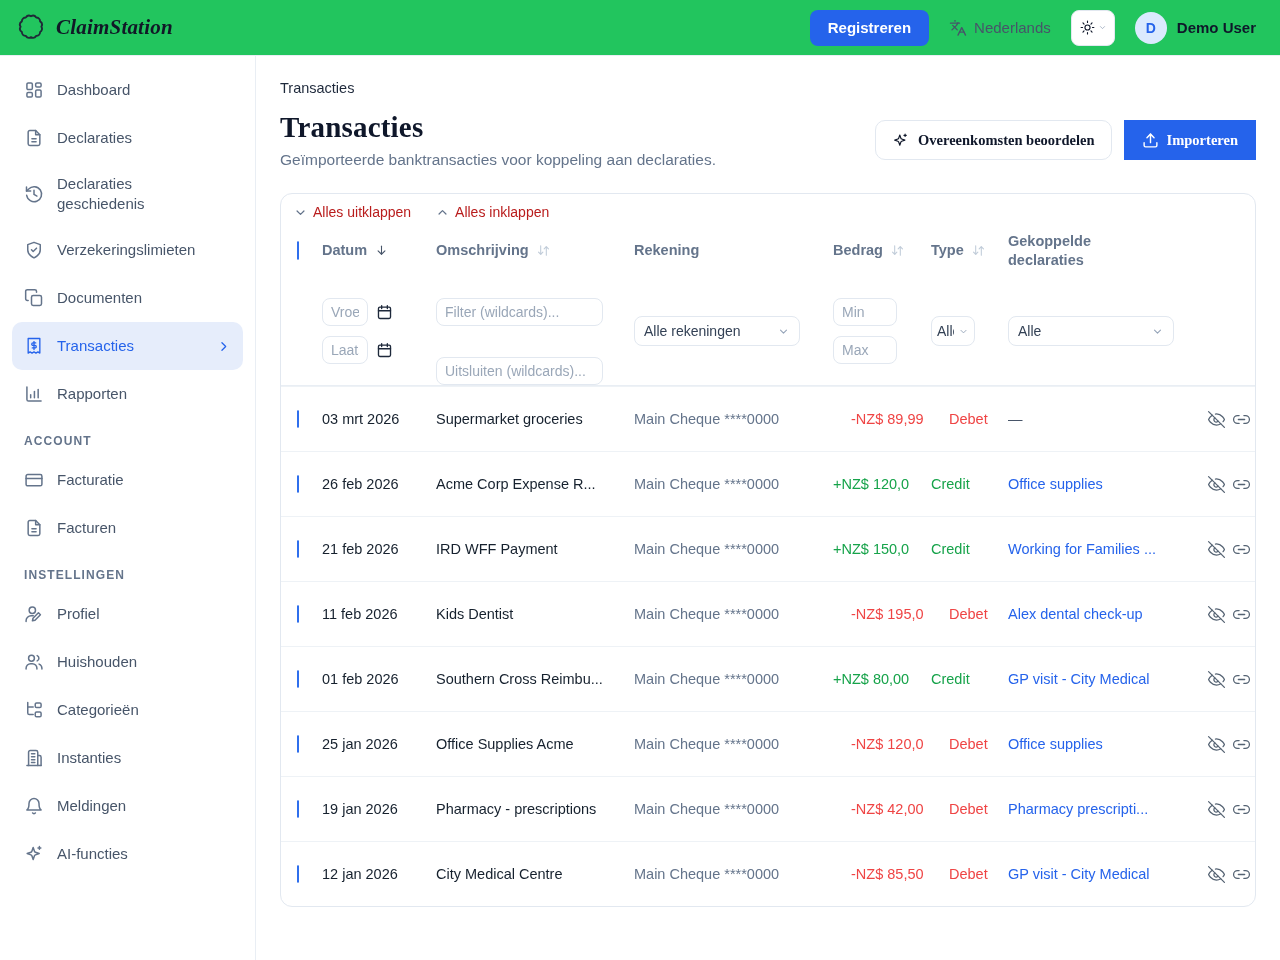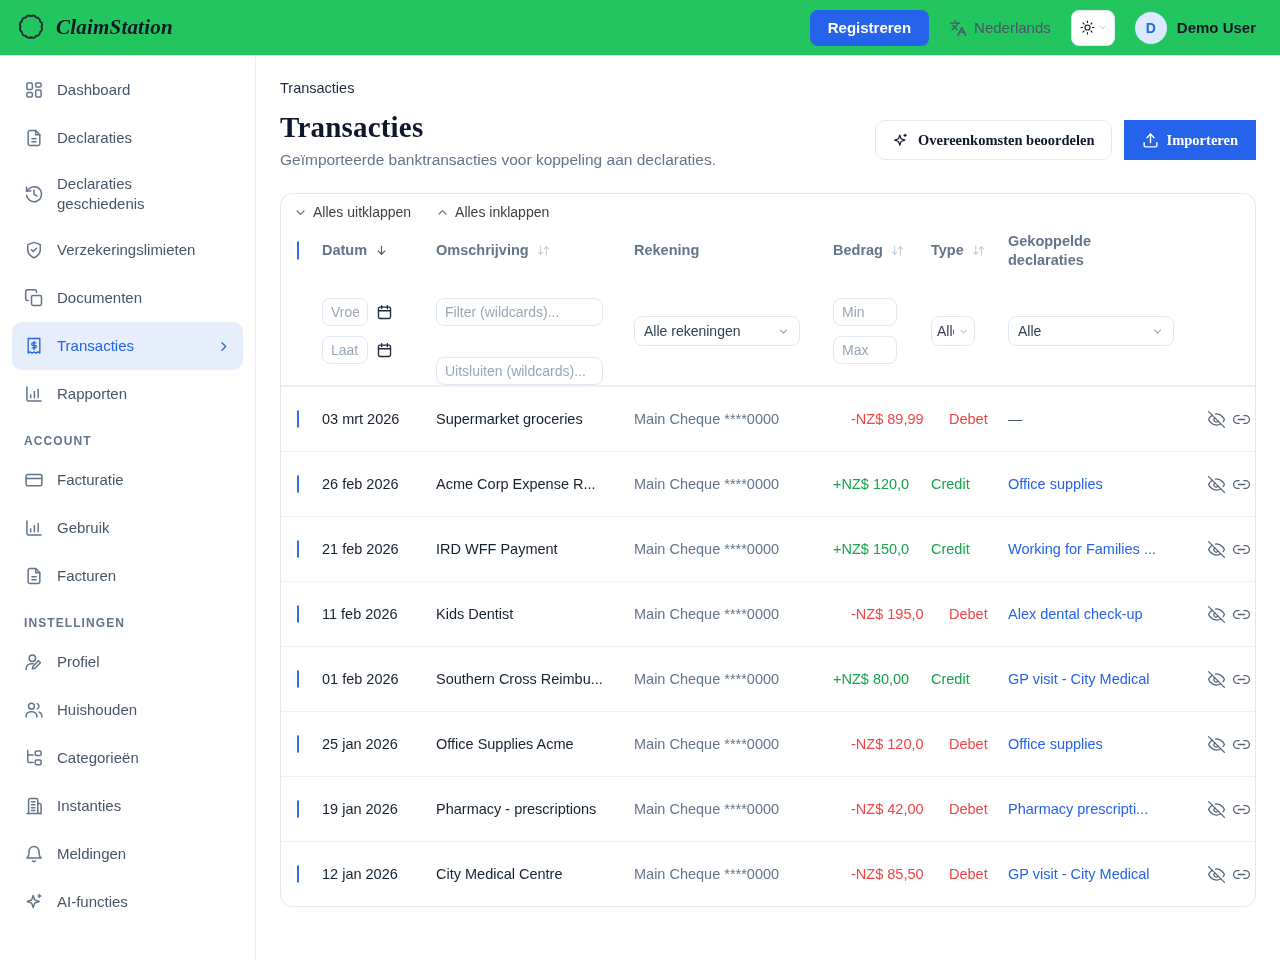--- a/index.html
+++ b/index.html
@@ -55,21 +55,21 @@
   .head-actions { display: flex; align-items: center; gap: 12px; font-family: Liberation Serif, serif; }
   .btn-outline { background: #fff; border: 1px solid #e2e8f0; border-radius: 10px; height: 40px;
     padding: 0 16px; font-size: 14.5px; font-weight: 600; color: #0f172a; cursor: pointer;
     font-family: inherit; display: inline-flex; align-items: center; gap: 9px; }
   .btn-import { border-radius: 0; height: 40px; font-size: 14.5px; }
 
   
   .card { margin-top: 24px; border: 1px solid #e2e8f0; border-radius: 12px; overflow: hidden;
     background: #fff; }
   .table-toolbar { display: flex; align-items: center; gap: 16px; padding: 8px 8px 2px; }
-  .expander { display: flex; align-items: center; gap: 5px; font-size: 14px; color: #404040;
+  .expander { display: flex; align-items: center; gap: 5px; font-size: 14px; color: #b91c1c;
     cursor: pointer; background: none; border: none; font-family: inherit; padding: 2px 4px; }
   .expander .ic { color: #64748b; }
 
   .tbl { width: 1022px; }
   .row { display: grid; grid-template-columns: 41px 114px 198px 199px 98px 77px 199px 96px;
     align-items: center; }
   .hdr-row { min-height: 53px; }
   .hdr-cell { font-size: 14.5px; font-weight: 600; color: #64748b; display: flex;
     align-items: center; gap: 7px; line-height: 19px; padding-right: 12px; }
   .sort-active { color: #475569; }
@@ -354,28 +354,20 @@
     <span>
         <svg class="ic" width="20" height="20">
           <use href="#i-card"></use>
         </svg>
       </span>
     <span>Facturatie</span>
   </div>
   <div class="nav-item">
     <span>
         <svg class="ic" width="20" height="20">
-          <use href="#i-chart"></use>
-        </svg>
-      </span>
-    <span>Gebruik</span>
-  </div>
-  <div class="nav-item">
-    <span>
-        <svg class="ic" width="20" height="20">
           <use href="#i-file"></use>
         </svg>
       </span>
     <span>Facturen</span>
   </div>
 
   <div class="nav-section">INSTELLINGEN</div>
   <div class="nav-item">
     <span>
         <svg class="ic" width="20" height="20">

